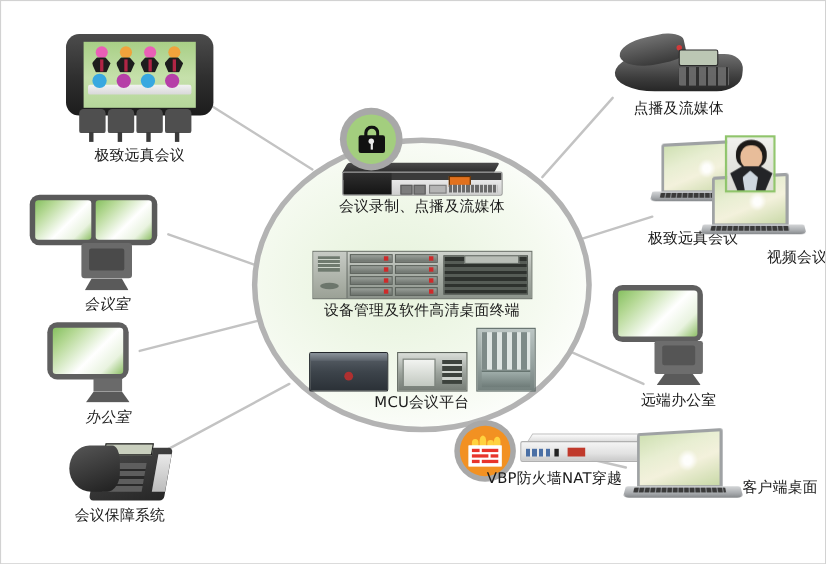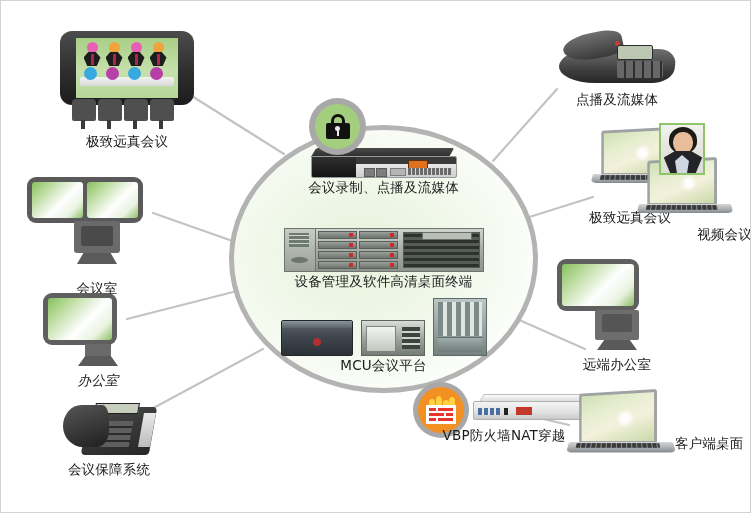--- a/index.html
+++ b/index.html
@@ -659,21 +659,21 @@
 
   <div class="node" style="left:26px; top:176px; width:140px;">
     <div>
       <div class="dm-head">
         <div class="scr-green"></div>
         <div class="scr-green"></div>
       </div>
       <div class="dm-neck"></div>
       <div class="dm-base"></div>
     </div>
-    <div class="caption" style="margin-top:16px;">会议室</div>
+    <div class="caption" style="margin-top:5px;font-style:italic;">会议室</div>
   </div>
 
   <div class="node" style="left:42px; top:292px; width:110px;">
     <div>
       <div class="sm-head">
           <div class="scr-green"></div>
         </div>
       <div class="sm-neck"></div>
       <div class="sm-base"></div>
     </div>

